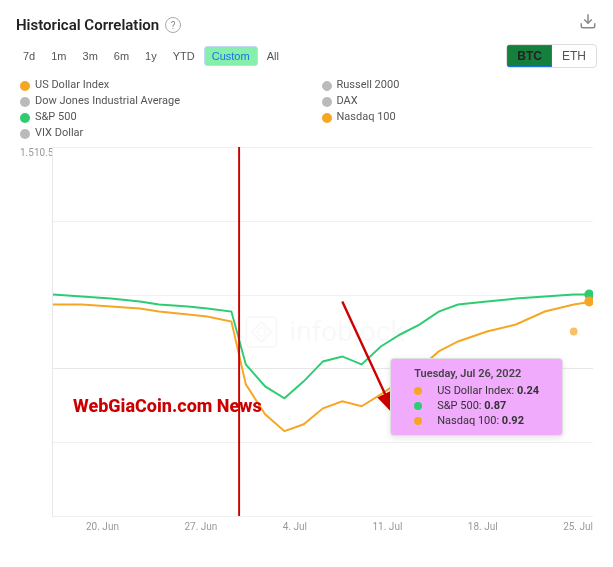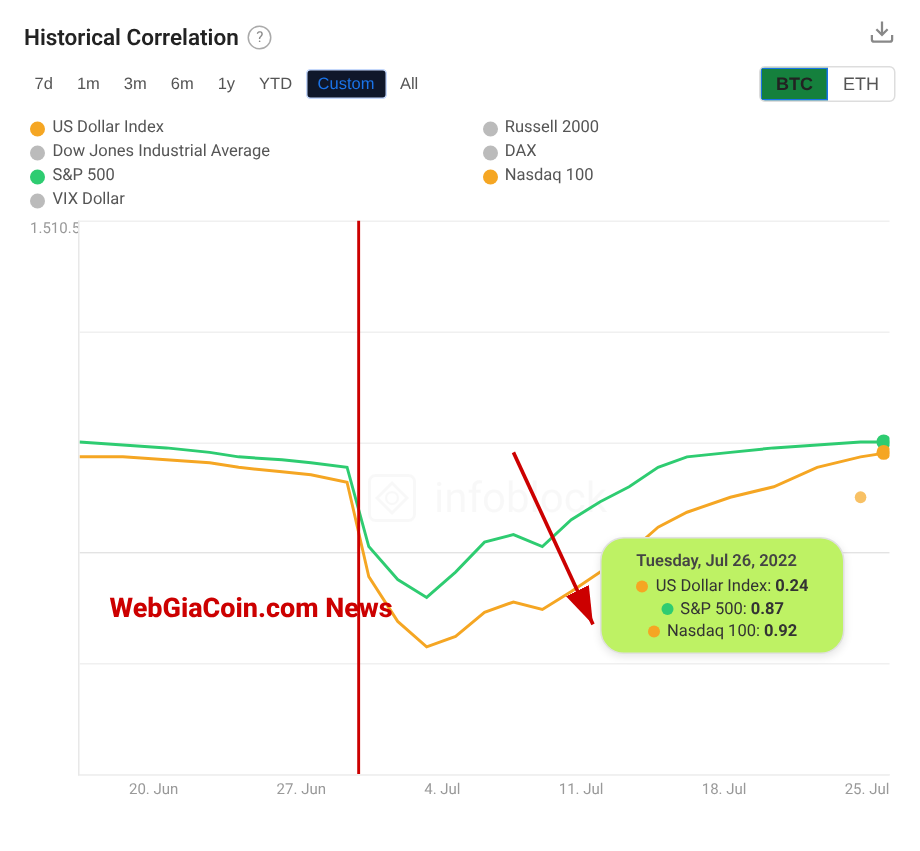--- a/index.html
+++ b/index.html
@@ -63,21 +63,21 @@
     .time-btn {
       padding: 3px 7px;
       border: none;
       background: none;
       color: #555;
       cursor: pointer;
       font-size: 11px;
       border-radius: 3px;
     }
     .time-btn.active {
-      background: #0f172a;
+      background: #86efac;
       color: #1a73e8;
       border: 1px solid #c5d8fb;
     }
     .asset-toggle {
       display: flex;
       border: 1px solid #ddd;
       border-radius: 4px;
       overflow: hidden;
     }
     .asset-btn {
@@ -145,40 +145,39 @@
       white-space: nowrap;
     }
     .watermark-logo {
       width: 40px;
       height: 40px;
     }
     .tooltip-box {
       position: absolute;
       right: 30px;
       bottom: 80px;
-      background: #bef264;
+      background: #f0abfc;
       border: 1px solid #e0e0e0;
-      border-radius: 16px;
+      border-radius: 4px;
       padding: 8px 23px;
       font-size: 11px;
       box-shadow: 0 2px 6px rgba(0,0,0,0.1);
       min-width: 160px;
     }
     .tooltip-date {
       font-weight: 600;
       color: #444;
       margin-bottom: 4px;
       font-size: 11px;
     }
     .tooltip-row {
       display: flex;
       align-items: center;
-      gap: 5px;
+      gap: 15px;
       margin-top: 2px;
-      justify-content: center;
     }
     .tooltip-dot {
       width: 8px;
       height: 8px;
       border-radius: 50%;
       flex-shrink: 0;
     }
     .watermark-text {
       position: absolute;
       bottom: 100px;

